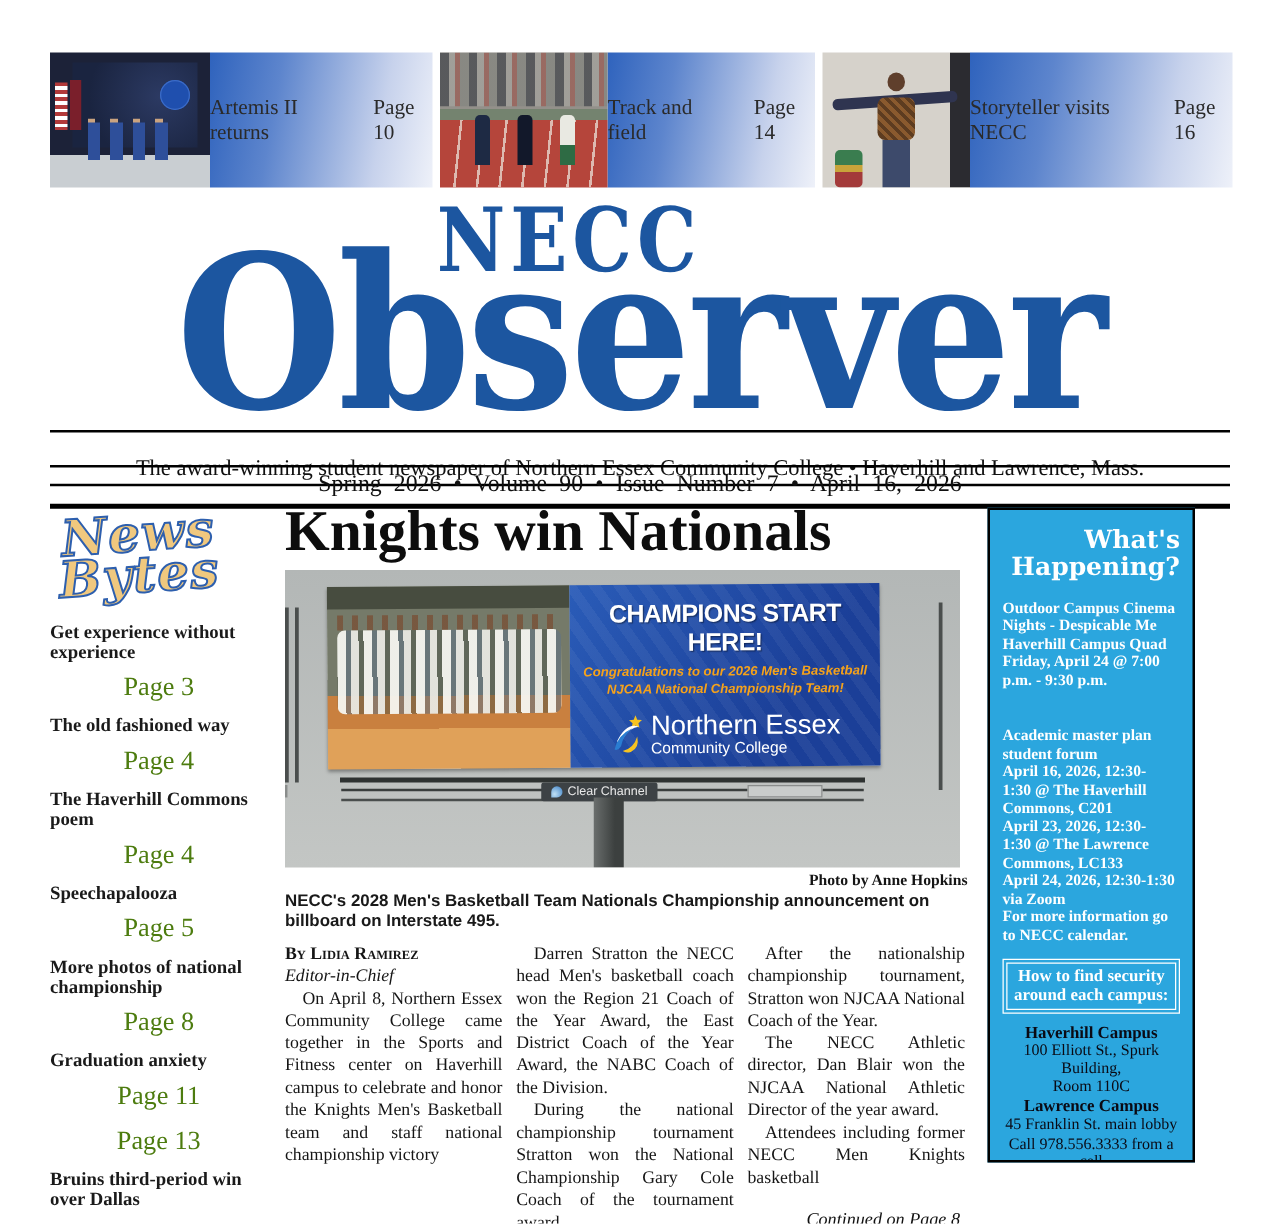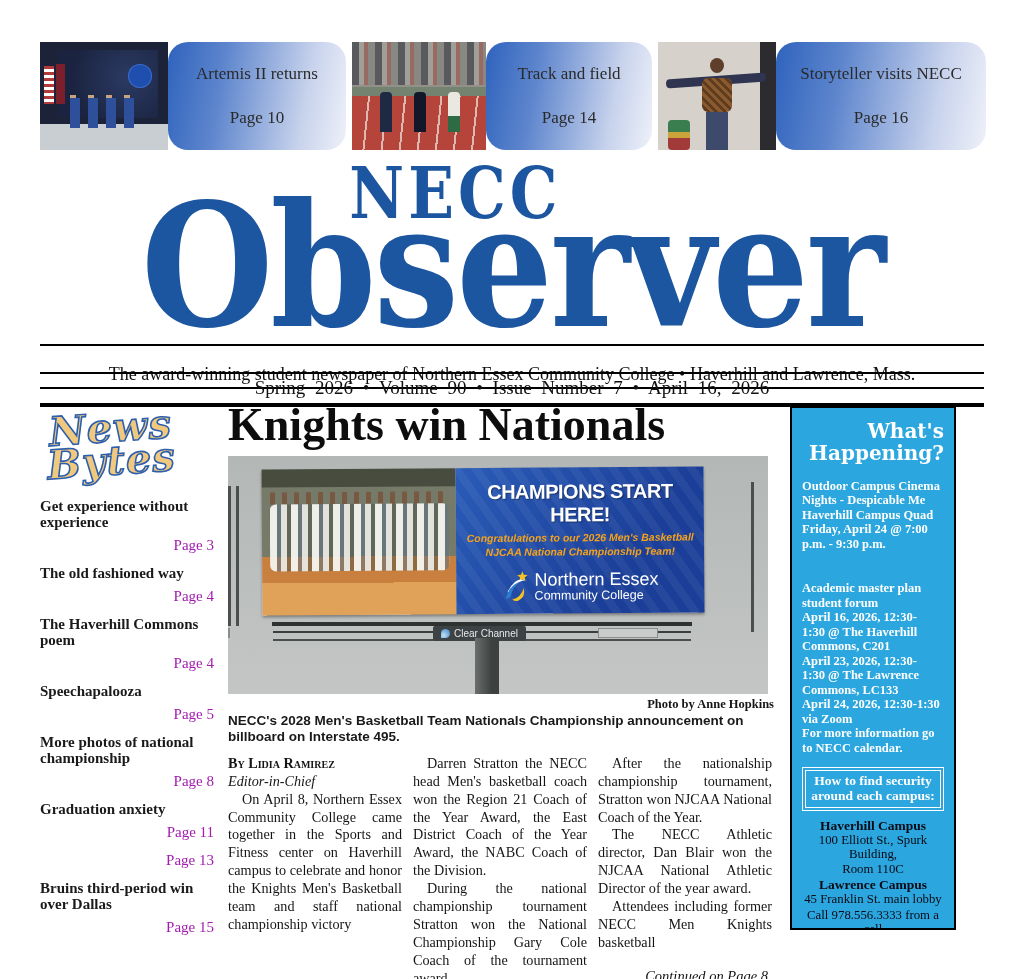--- a/index.html
+++ b/index.html
@@ -3,23 +3,23 @@
 <meta charset="utf-8">
 <style>
   html,body{margin:0;padding:0;background:#fff;}
   .page{position:relative;width:1024px;height:979px;background:#fff;overflow:hidden;
         font-family:"Liberation Serif",serif;color:#111;}
 
   
   .topstrip{position:absolute;left:40px;top:42px;width:944px;height:108px;display:flex;gap:6px;}
   .tgroup{display:flex;height:108px;}
   .tphoto{position:relative;height:108px;overflow:hidden;}
-  .tz{display:flex;flex-direction:column;align-items:center;justify-content:center;gap:24px;
+  .tz{display:flex;flex-direction:row;align-items:center;justify-content:center;gap:24px;
       background:linear-gradient(100deg,#2f63bd 0%,#5d85cd 30%,#c7d2ec 75%,#eef1f9 100%);
-      font-size:17px;color:#2a2a2a;border-radius:20px;}
+      font-size:17px;color:#2a2a2a;}
   
   .ph-astro{width:128px;background:linear-gradient(#1c2238 0 76%,#c9ced2 76% 100%);}
   .ph-astro .backdrop{position:absolute;left:18px;top:8px;width:100px;height:68px;background:radial-gradient(circle at 70% 40%,#2c3a63,#1a2440 70%);}
   .ph-astro .nasa{position:absolute;right:16px;top:22px;width:24px;height:24px;border-radius:50%;background:#1f4fae;box-shadow:inset 0 0 0 1px #3c6cc7;}
   .ph-astro .flag1{position:absolute;left:4px;top:24px;width:10px;height:38px;background:repeating-linear-gradient(#b23a3a 0 3px,#fff 3px 6px);}
   .ph-astro .flag2{position:absolute;left:16px;top:22px;width:9px;height:40px;background:#7a1f2b;}
   .ph-astro .crew{position:absolute;left:30px;bottom:22px;width:70px;height:30px;
       background:repeating-linear-gradient(90deg,#2e4f9a 0 10px,transparent 10px 18px);}
   .ph-astro .heads{position:absolute;left:30px;bottom:48px;width:70px;height:7px;
       background:repeating-linear-gradient(90deg,#caa37f 0 6px,transparent 6px 18px);}
@@ -60,21 +60,21 @@
 
   
   .leftcol{position:absolute;left:40px;top:408px;width:180px;}
   .nb-logo{transform:rotate(-4deg);margin-left:10px;margin-top:2px;}
   .nb-logo span{display:block;font-family:"DejaVu Serif",serif;font-style:italic;font-weight:bold;
       font-size:40px;line-height:.82;color:#f0c87e;-webkit-text-stroke:1.6px #2d5fae;letter-spacing:1px;}
   .nb-logo .l2{margin-left:-4px;}
   .nb-items{margin-top:22px;}
   .nb-item{margin-bottom:11px;}
   .nb-title{font-weight:bold;font-size:15px;line-height:1.07;color:#1a1a1a;}
-  .nb-page{text-align:right;font-size:15px;padding-right:6px;margin-top:7px;color:#a21caf;}
+  .nb-page{text-align:center;font-size:21px;padding-right:6px;margin-top:7px;color:#4d7c0f;}
 
   
   .center{position:absolute;left:228px;top:402px;width:546px;}
   .headline{font-weight:bold;font-size:46px;line-height:1;letter-spacing:0;margin:0;color:#0d0d0d;
       font-family:"Liberation Serif",serif;white-space:nowrap;}
   .photo{position:relative;margin-top:8px;width:540px;height:238px;overflow:hidden;
       background:linear-gradient(#b3b7b6,#c3c6c4);}
   .antenna{position:absolute;background:#4a4e4d;width:3px;top:30px;height:140px;}
   .antenna.a1{left:8px;}　.antenna.a2{left:22px;top:40px;height:120px;}
   .antenna.a3{right:14px;top:26px;height:150px;}
@@ -91,21 +91,21 @@
       background:linear-gradient(125deg,#2a5cb8,#1b3f98 70%);overflow:hidden;}
   .bb-blue::before{content:"";position:absolute;inset:0;
       background:repeating-linear-gradient(55deg,rgba(255,255,255,.05) 0 8px,transparent 8px 16px);}
   .bb-head{position:relative;margin-top:13px;font-family:"Liberation Sans",sans-serif;font-weight:bold;
       font-size:20px;letter-spacing:-.5px;text-shadow:1px 1px 1px rgba(0,0,0,.4);}
   .bb-sub{position:relative;font-family:"Liberation Sans",sans-serif;font-style:italic;font-weight:bold;
       font-size:10.5px;color:#f5a21b;line-height:1.3;}
   .bb-sub.first{margin-top:5px;}
   .bb-logo-row{position:relative;margin-top:11px;display:flex;align-items:center;justify-content:center;gap:6px;}
   .bb-logo-text{text-align:left;font-family:"Liberation Sans",sans-serif;color:#fff;}
-  .bb-logo-text .t1{font-size:18px;line-height:1;}
+  .bb-logo-text .t1{font-size:22px;line-height:1;}
   .bb-logo-text .t2{font-size:12.5px;line-height:1.15;}
   .catwalk{position:absolute;left:44px;top:166px;width:420px;height:4px;background:#2e3231;
       box-shadow:0 8px 0 -1px #3a3e3d, 0 16px 0 -1px #4a4e4d;}
   .cc-badge{position:absolute;left:205px;top:170px;display:flex;align-items:center;gap:4px;
       background:#3d4245;color:#e8e8e8;font-family:"Liberation Sans",sans-serif;font-size:10px;
       padding:2px 8px;border-radius:2px;}
   .cc-icon{width:9px;height:9px;border-radius:50% 50% 50% 0;background:radial-gradient(circle at 30% 70%,#bfe0f5,#3b7fc4);}
   .tag{position:absolute;top:172px;height:8px;background:#c9cccb;border:1px solid #8a8d8c;}
   .tag.t1{left:370px;width:58px;}　.tag.t2{left:434px;width:24px;}
   .pole{position:absolute;left:247px;top:182px;width:24px;height:56px;

